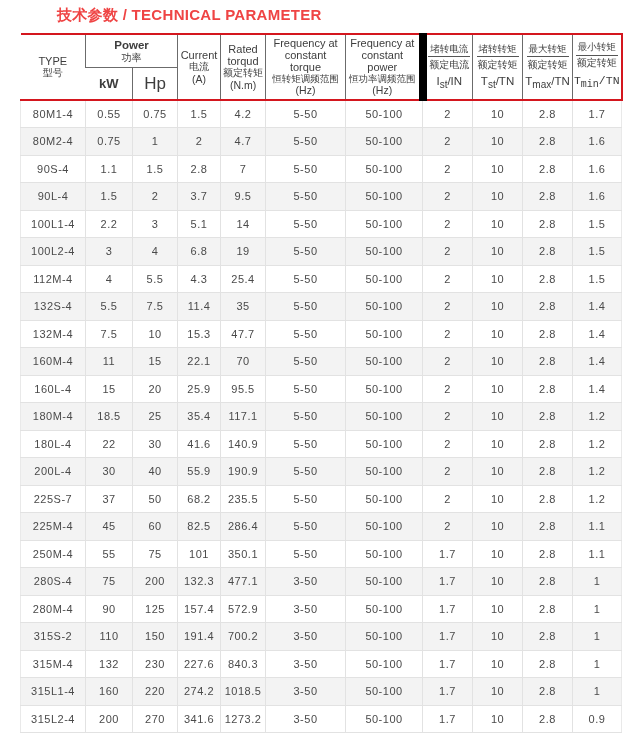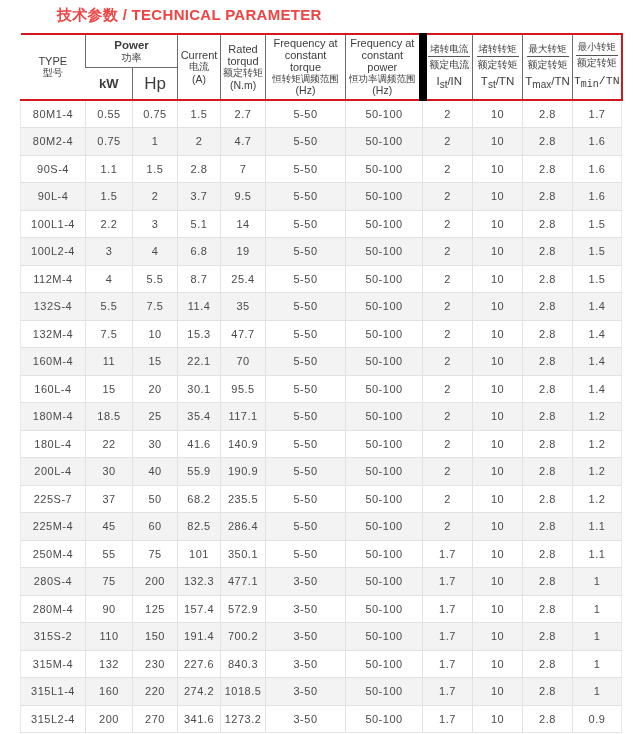--- a/index.html
+++ b/index.html
@@ -163,21 +163,21 @@
       <th class="kw">kW</th>
       <th class="hp">Hp</th>
     </tr>
   </thead>
   <tbody id="tbody">
   <tr>
     <td>80M1-4</td>
     <td>0.55</td>
     <td>0.75</td>
     <td>1.5</td>
-    <td>2.7</td>
+    <td>4.2</td>
     <td>5-50</td>
     <td>50-100</td>
     <td>2</td>
     <td>10</td>
     <td>2.8</td>
     <td>1.7</td>
   </tr>
 
   <tr>
     <td>80M2-4</td>
@@ -246,21 +246,21 @@
     <td>2</td>
     <td>10</td>
     <td>2.8</td>
     <td>1.5</td>
   </tr>
 
   <tr>
     <td>112M-4</td>
     <td>4</td>
     <td>5.5</td>
-    <td>8.7</td>
+    <td>4.3</td>
     <td>25.4</td>
     <td>5-50</td>
     <td>50-100</td>
     <td>2</td>
     <td>10</td>
     <td>2.8</td>
     <td>1.5</td>
   </tr>
 
   <tr>
@@ -302,21 +302,21 @@
     <td>2</td>
     <td>10</td>
     <td>2.8</td>
     <td>1.4</td>
   </tr>
 
   <tr>
     <td>160L-4</td>
     <td>15</td>
     <td>20</td>
-    <td>30.1</td>
+    <td>25.9</td>
     <td>95.5</td>
     <td>5-50</td>
     <td>50-100</td>
     <td>2</td>
     <td>10</td>
     <td>2.8</td>
     <td>1.4</td>
   </tr>
 
   <tr>

